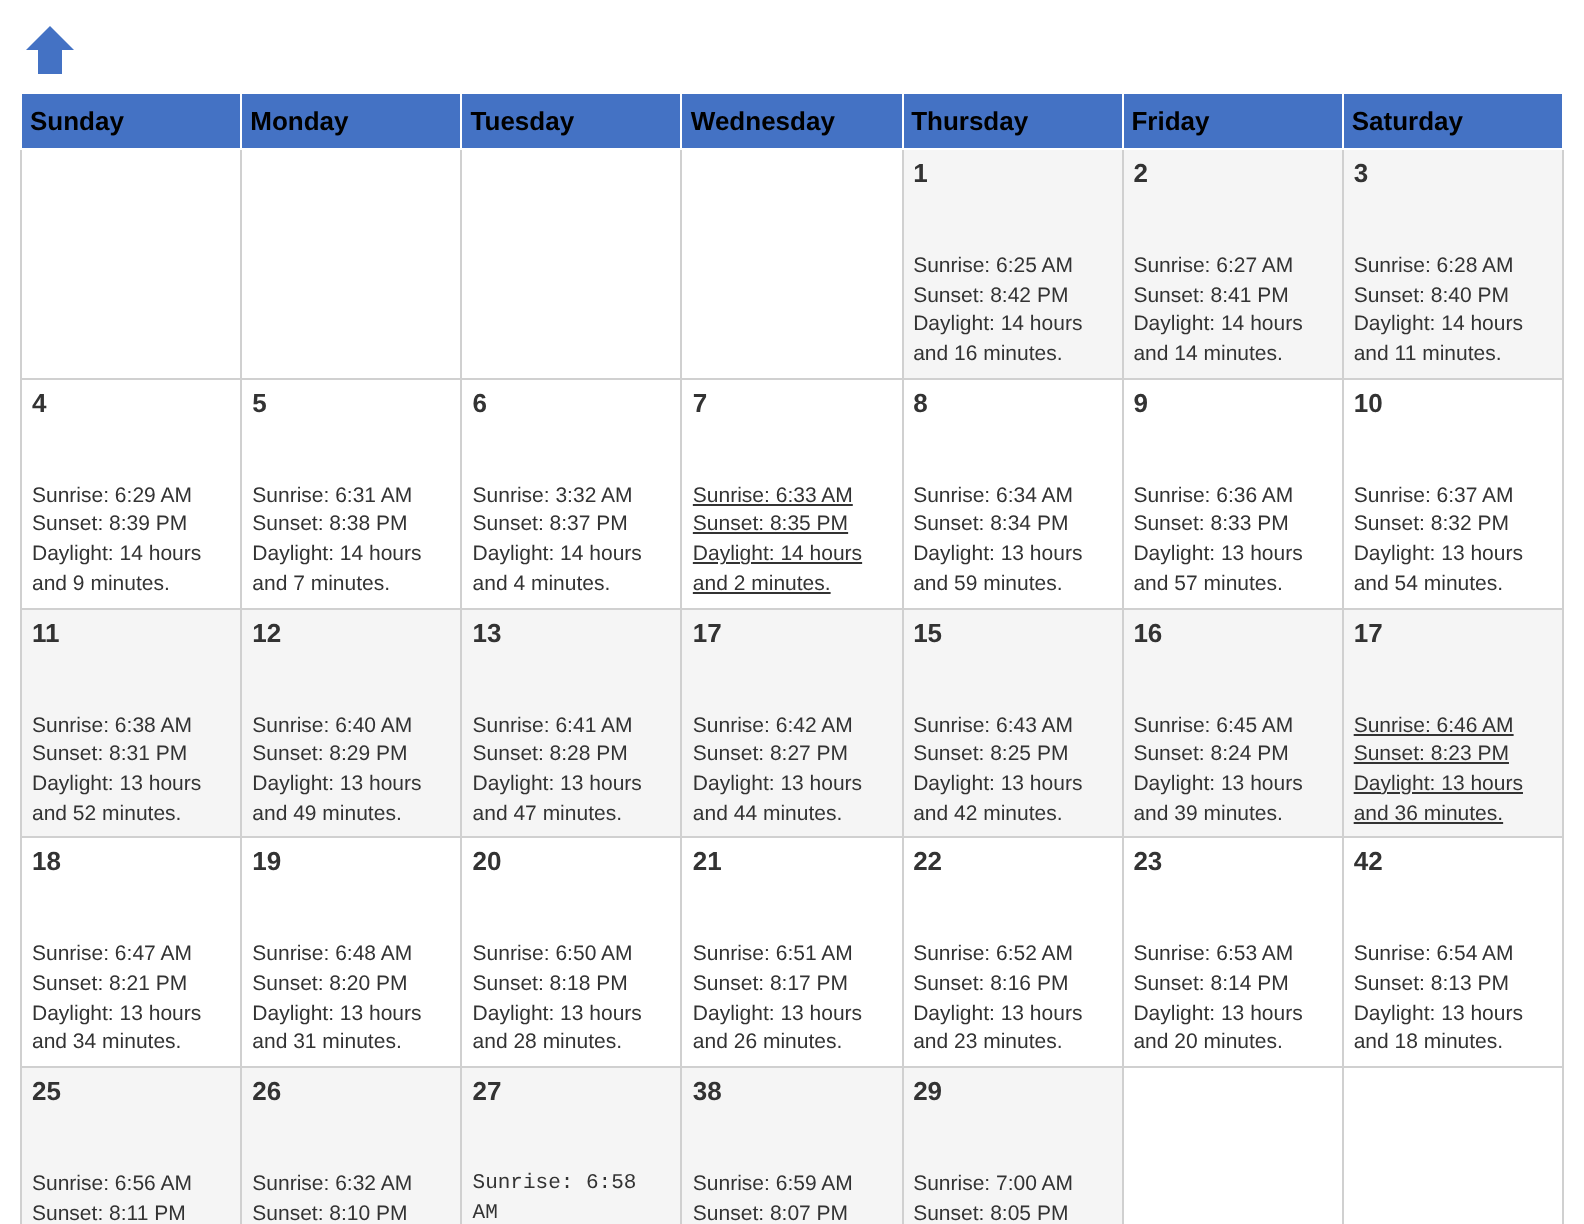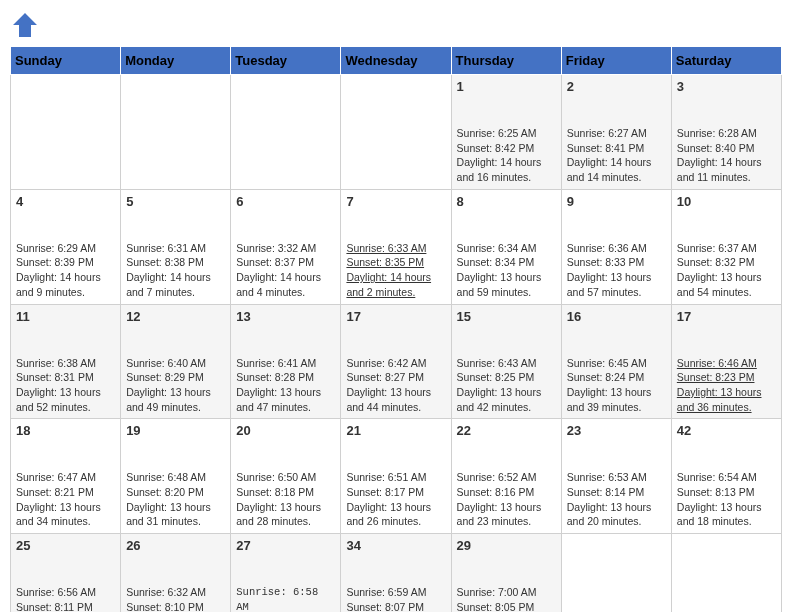--- a/index.html
+++ b/index.html
@@ -299,21 +299,21 @@
 Sunset: 8:10 PM
 Daylight: 13 hours and 12 minutes.</div>
         </td>
         <td>
           <span class="day-num">27</span>
           <div class="day-info" style="white-space: pre-line; font-family: Liberation Mono, monospace;">Sunrise: 6:58 AM
 Sunset: 8:08 PM
 Daylight: 13 hours and 10 minutes.</div>
         </td>
         <td>
-          <span class="day-num">34</span>
+          <span class="day-num">38</span>
           <div class="day-info" style="white-space: pre-line;">Sunrise: 6:59 AM
 Sunset: 8:07 PM
 Daylight: 13 hours and 7 minutes.</div>
         </td>
         <td>
           <span class="day-num">29</span>
           <div class="day-info" style="white-space: pre-line;">Sunrise: 7:00 AM
 Sunset: 8:05 PM
 Daylight: 13 hours and 4 minutes.</div>
         </td>

